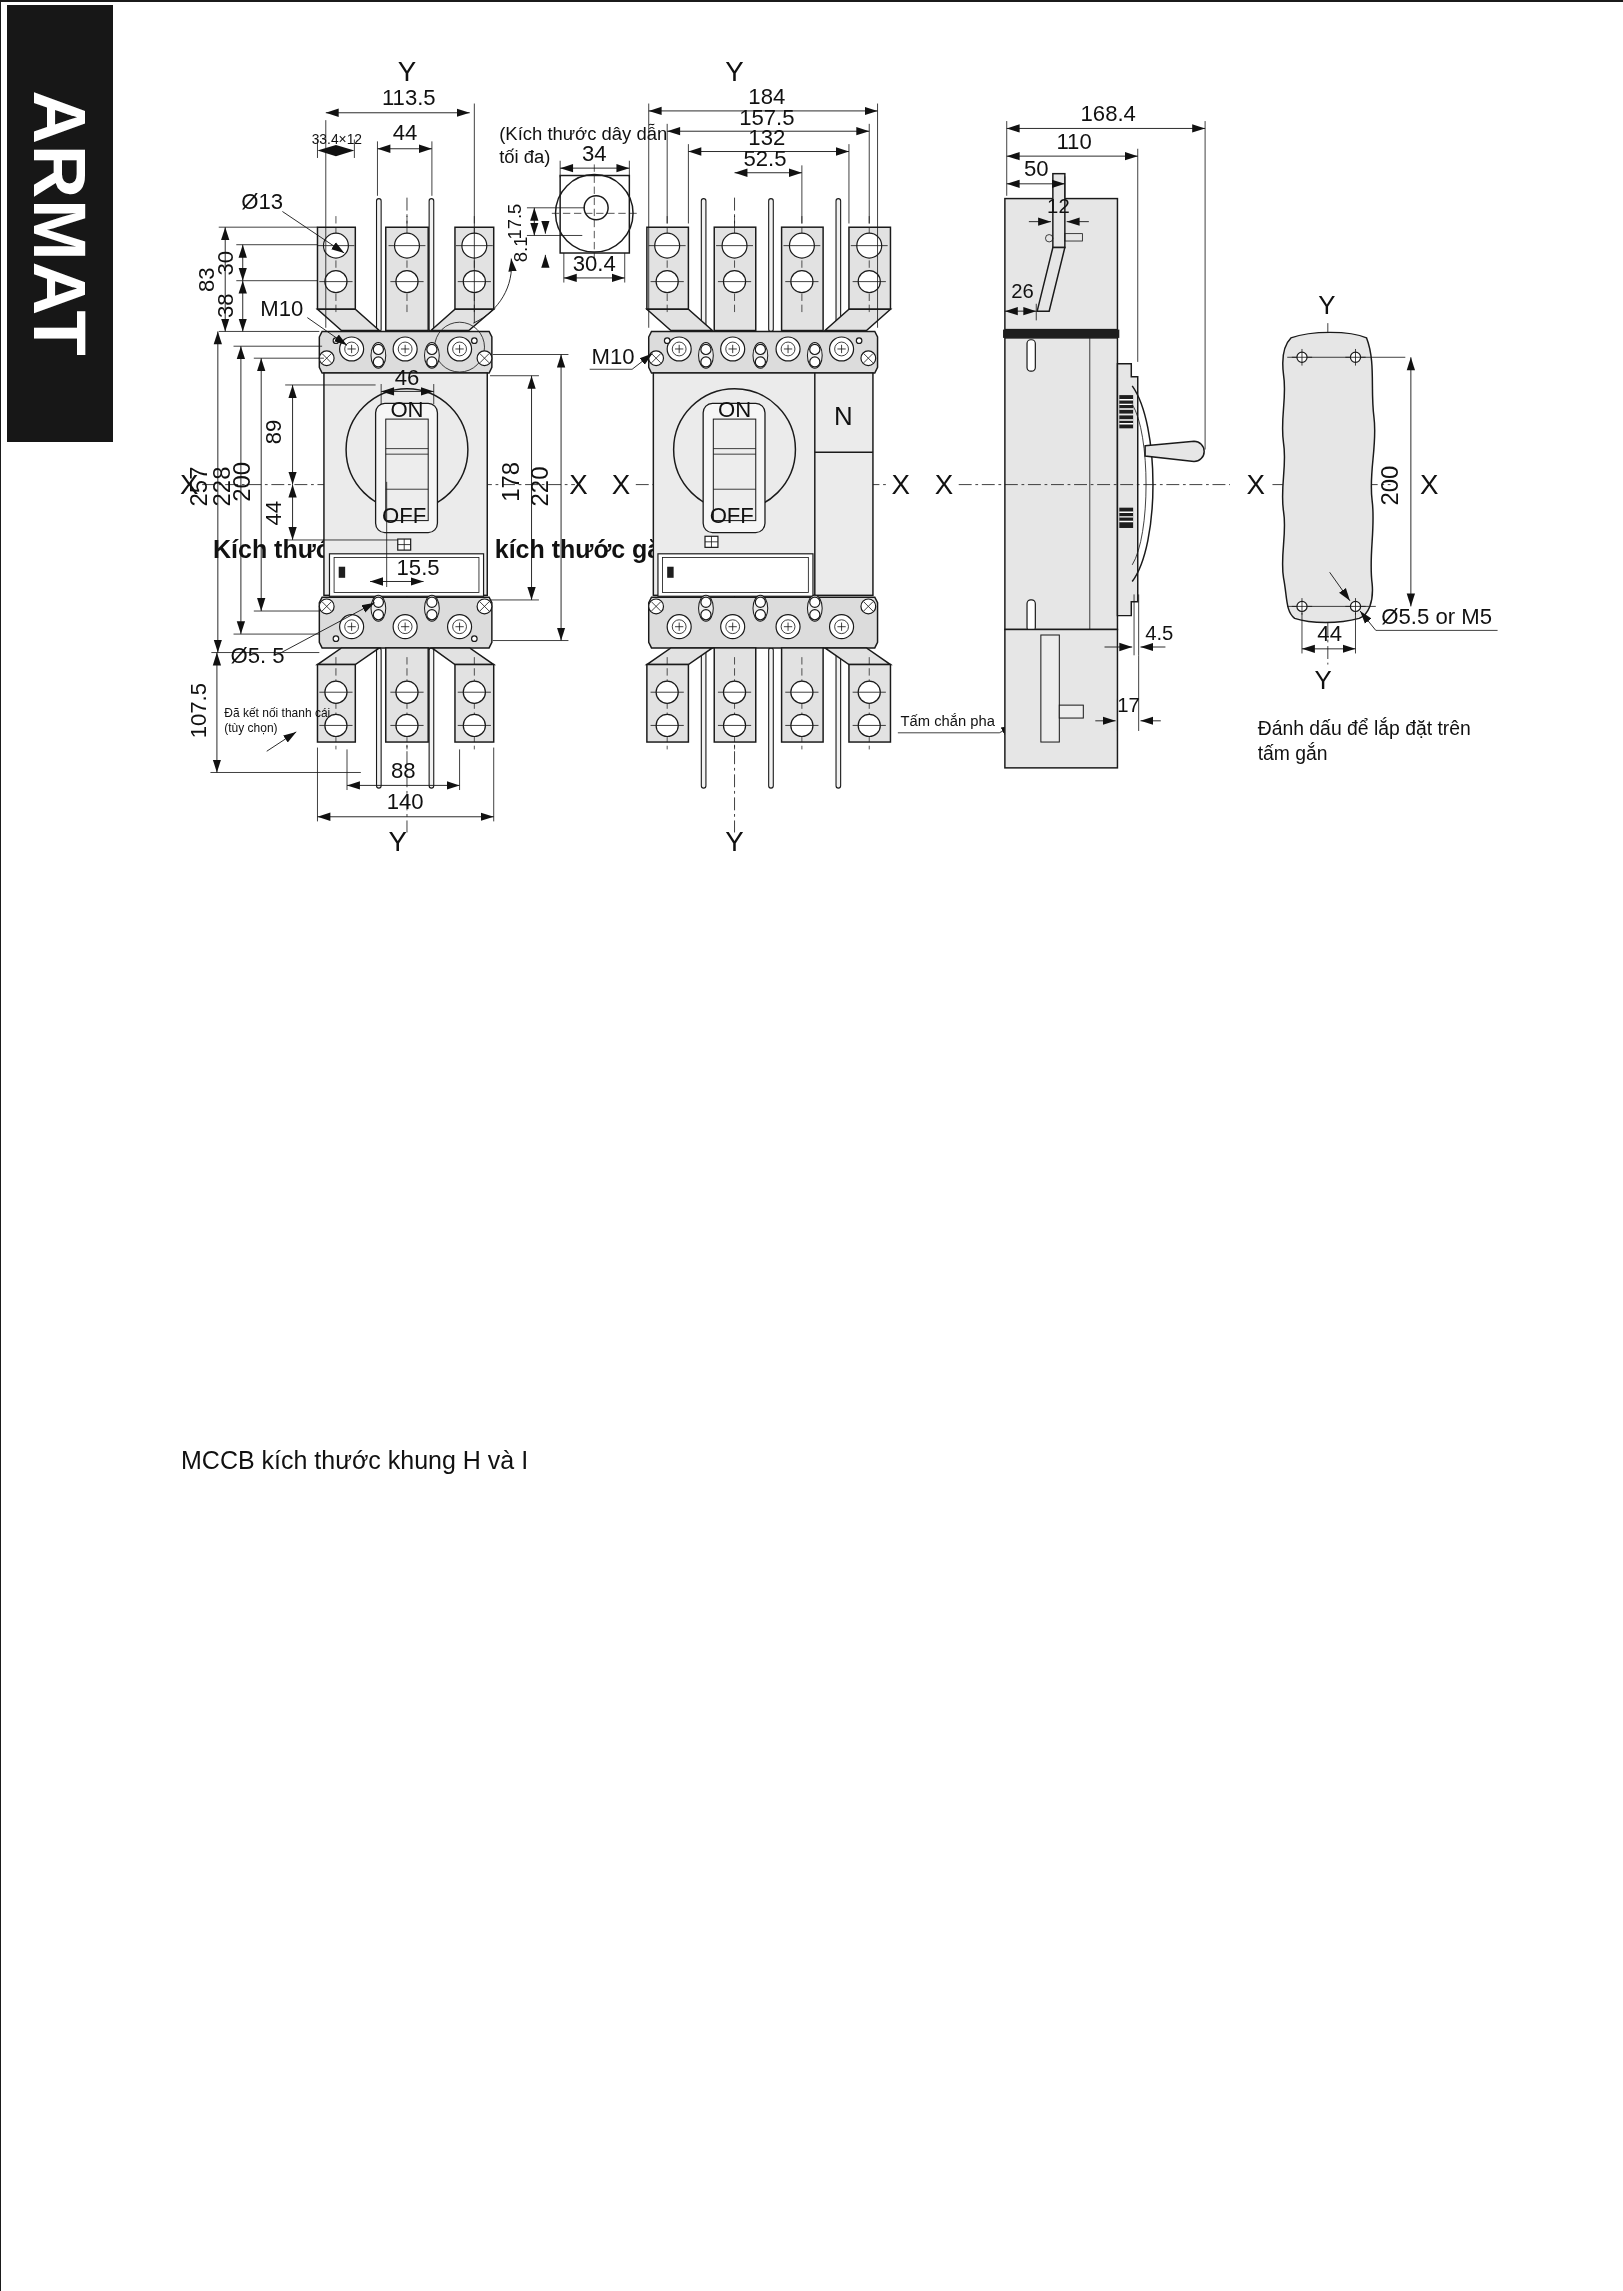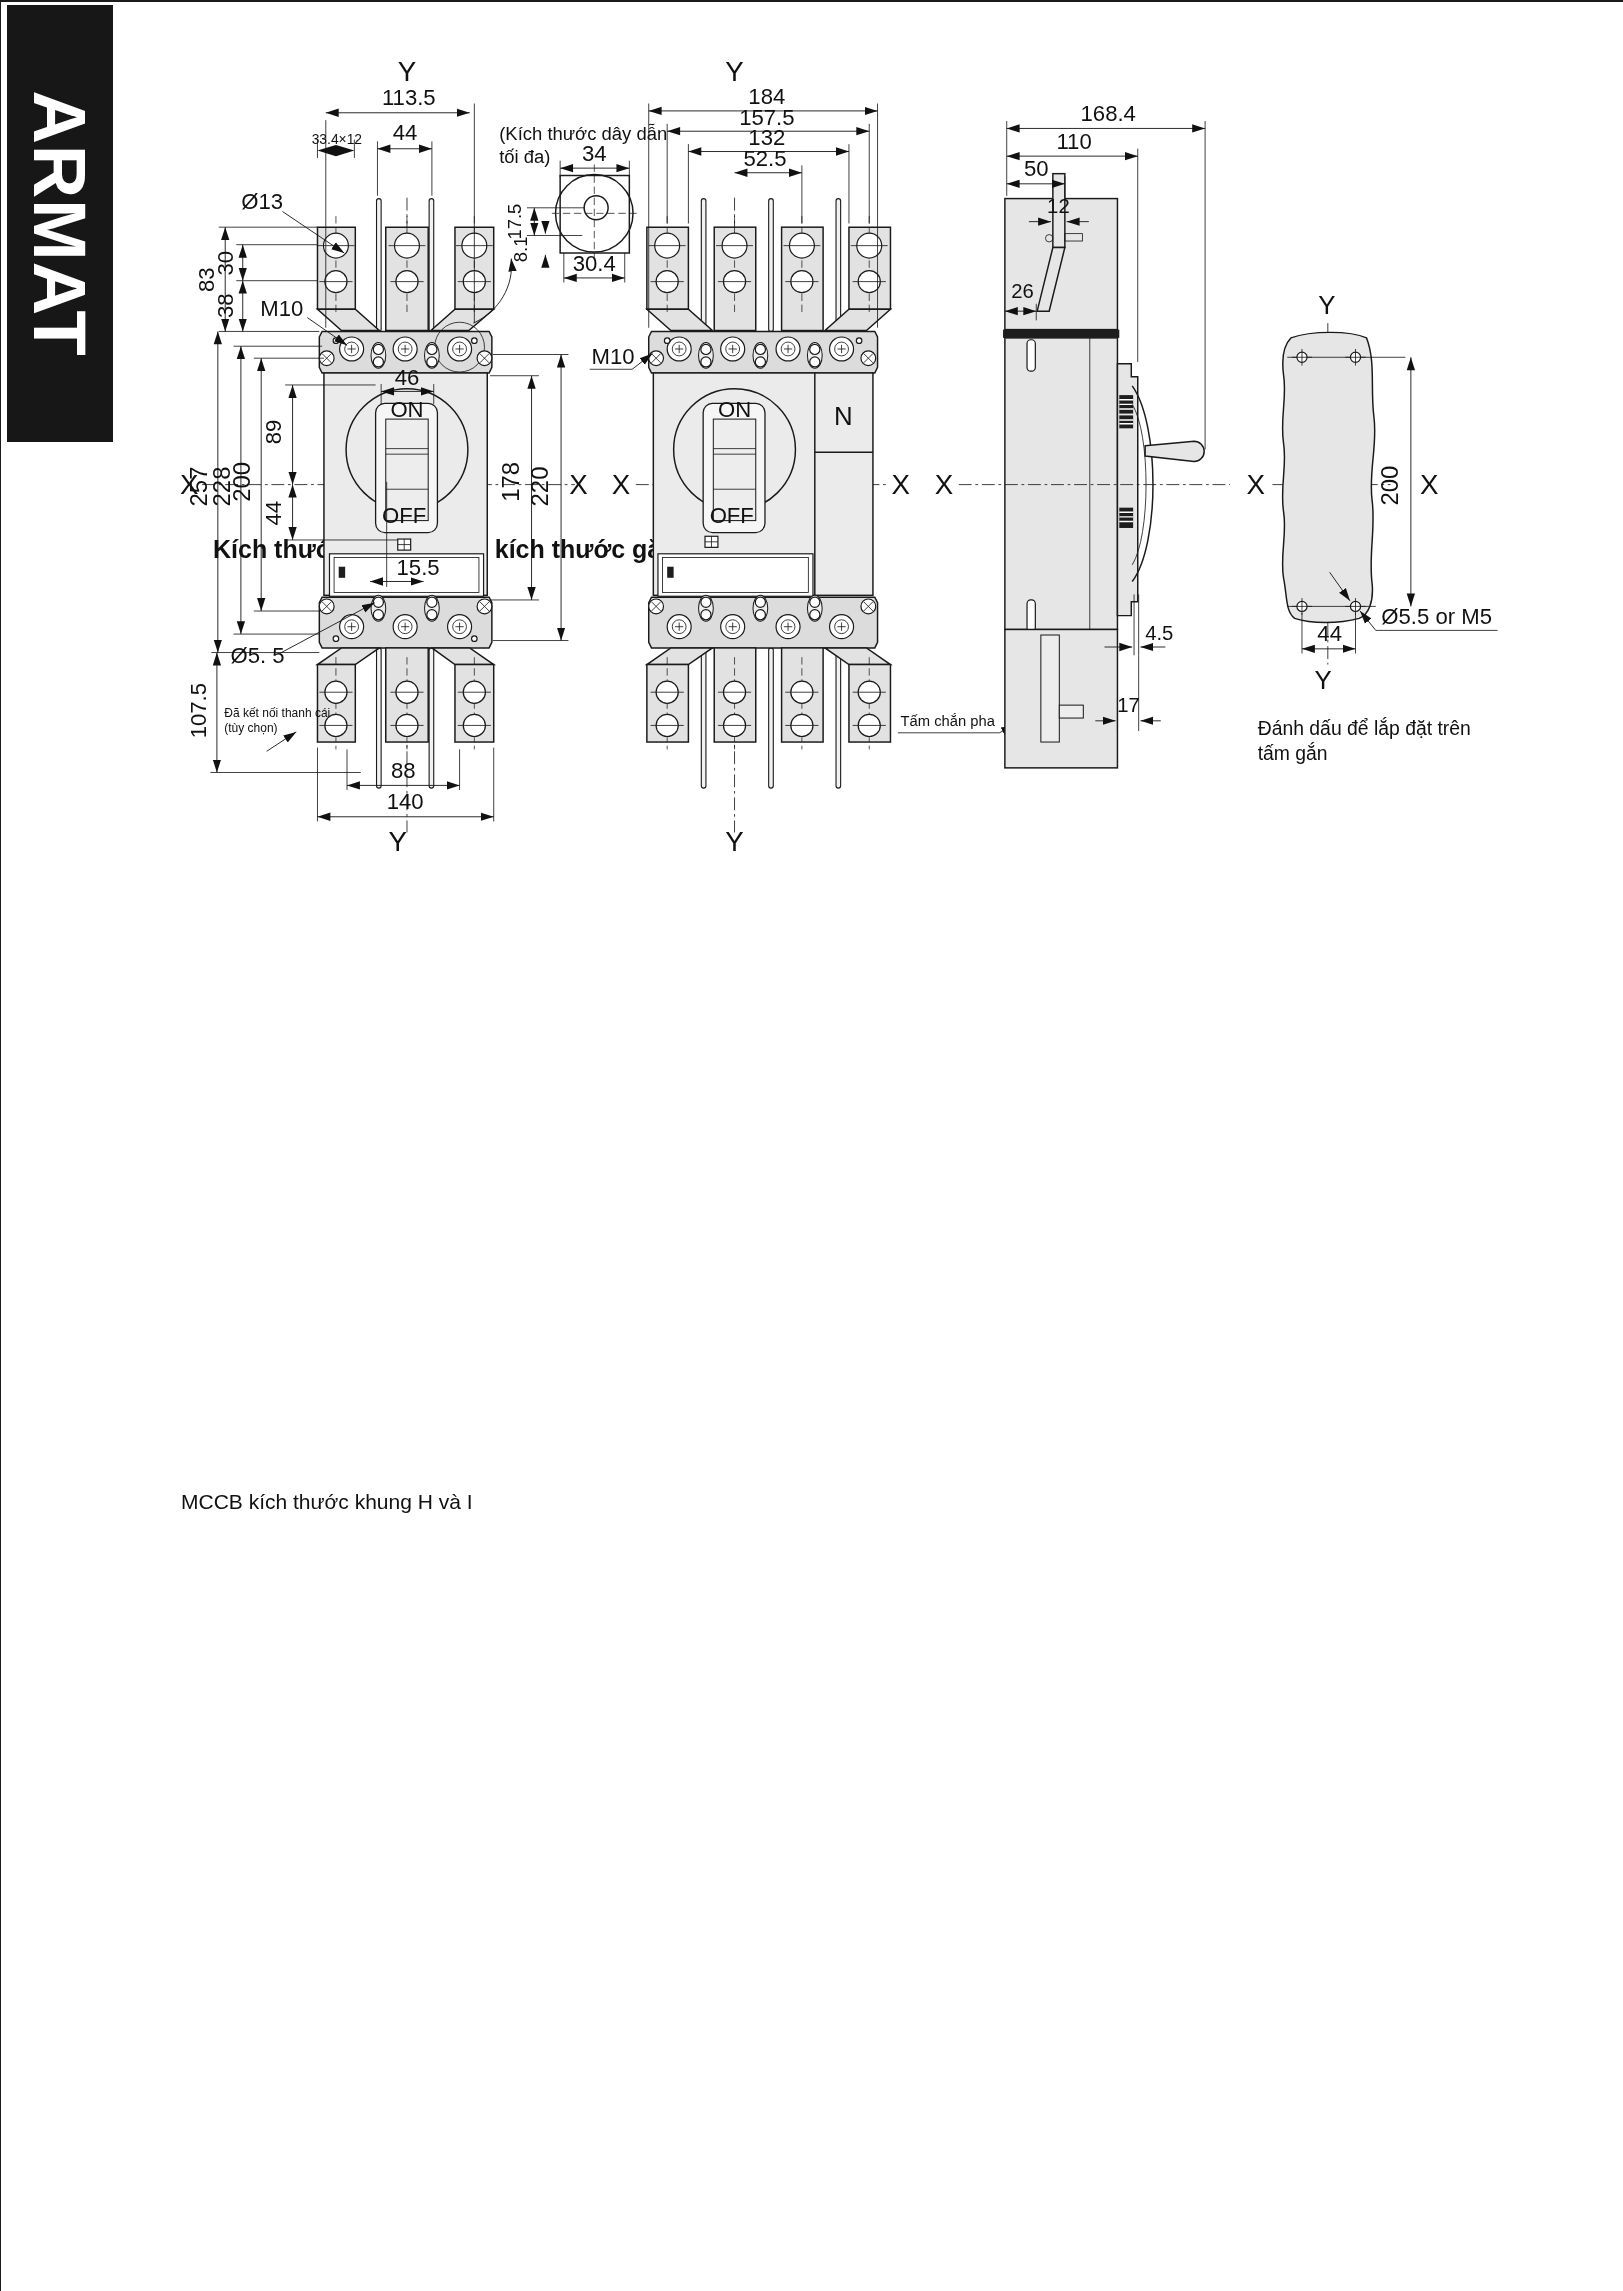--- a/index.html
+++ b/index.html
@@ -4,21 +4,21 @@
 <style>
   html,body{margin:0;padding:0;background:#fff;}
   .page{position:relative;width:1623px;height:2292px;background:#fff;overflow:hidden;
         border-top:2.8px solid #1b1b1b;border-left:1.8px solid #1b1b1b;
         font-family:"Liberation Sans",sans-serif;}
   .banner{position:absolute;left:5.5px;top:2.8px;width:106px;height:437px;background:#171717;
           display:flex;align-items:center;justify-content:center;}
   .banner span{transform:rotate(90deg);color:#fff;font-size:74px;font-weight:700;
                letter-spacing:0.9px;white-space:nowrap;}
   .title{position:absolute;left:212px;top:533px;font-size:25px;font-weight:700;color:#111;}
-  .caption{position:absolute;left:180px;top:1444px;font-size:21px;color:#111;margin-top:44px;}
+  .caption{position:absolute;left:180px;top:1444px;font-size:25px;color:#111;}
   svg{position:absolute;left:0;top:0;}
   svg text{font-family:"Liberation Sans",sans-serif;fill:#111;}
   .mid{text-anchor:middle}
   .t13{font-size:13px}.t15{font-size:15px}.t16{font-size:16px}.t20{font-size:20px}
   .t21{font-size:21px}.t22{font-size:22px}.t24{font-size:24px}.t26{font-size:26px}
   .t28{font-size:28px}.t30{font-size:30px}
   .lug{fill:#e2e2e2;stroke:#1a1a1a;stroke-width:1.6}
   .cap{fill:#dcdcdc;stroke:#1a1a1a;stroke-width:1.6}
   .body{fill:#ebebeb;stroke:#1a1a1a;stroke-width:1.6}
   .esc{fill:#f6f6f6;stroke:#1a1a1a;stroke-width:1.4}

